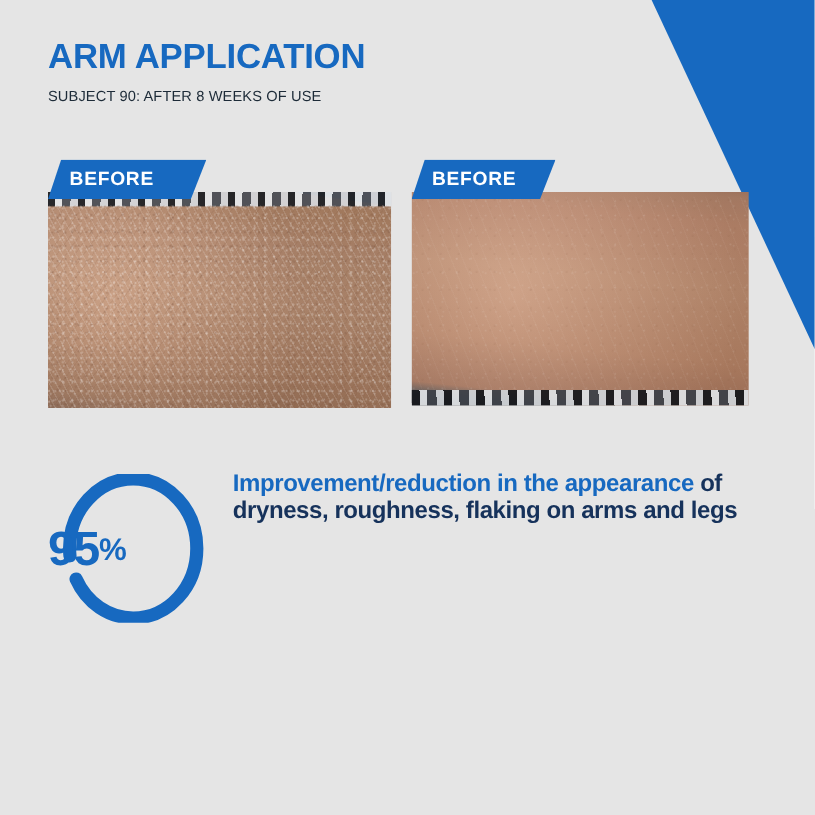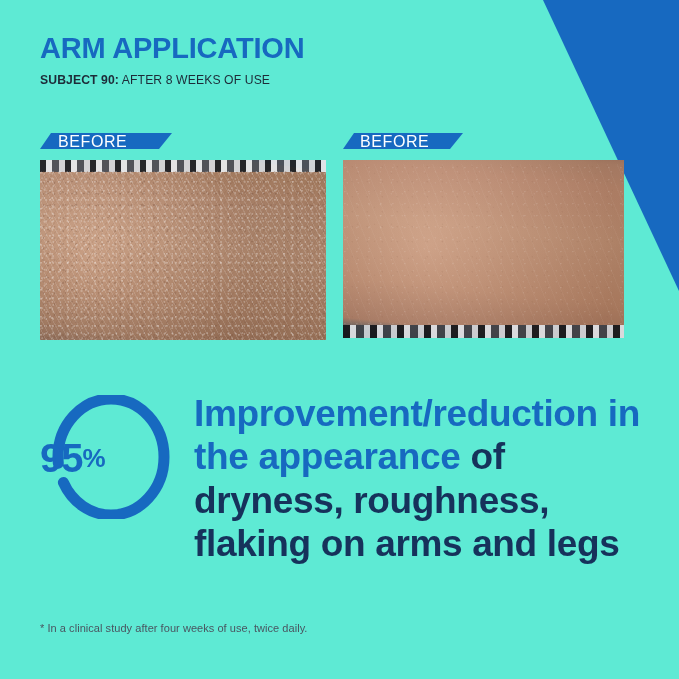--- a/index.html
+++ b/index.html
@@ -5,21 +5,21 @@
   * { box-sizing: border-box; margin: 0; padding: 0; }
   html, body {
     width: 679px; height: 679px;
     background: #ffffff;
     font-family: "Liberation Sans", sans-serif;
     overflow: hidden;
   }
   #stage {
     position: relative;
     width: 679px; height: 679px;
-    background: #5eead4;
+    background: #e5e5e5;
     overflow: hidden;
   }
 
   
   #corner-triangle {
     position: absolute;
     top: 0; left: 0;
     width: 679px; height: 679px;
     pointer-events: none;
   }
@@ -34,21 +34,21 @@
     line-height: 1.05;
     white-space: nowrap;
   }
   #subtitle {
     margin-top: 10px;
     font-size: 12.2px;
     color: #1d2b38;
     letter-spacing: 0.1px;
     white-space: nowrap;
   }
-  #subtitle .sub-strong { font-weight: bold; }
+  #subtitle .sub-strong { font-weight: normal; }
   #subtitle .sub-rest { font-weight: normal; }
 
   
   .photo-card { position: absolute; }
   #before-card { left: 40px;  top: 160px; width: 286px; height: 180px; }
   #after-card  { left: 343px; top: 160px; width: 281px; height: 178px; }
 
   .photo {
     position: absolute;
     inset: 0;
@@ -128,26 +128,27 @@
     position: absolute; left: 0; right: 0; bottom: 0; height: 13px;
     background:
       repeating-linear-gradient(88deg, #15171b 0 7px, #dfe2e6 7px 13px, #3c4047 13px 21px, #cfd3d8 21px 27px);
     opacity: 0.93;
     filter: blur(0.6px);
   }
 
   
   .flag {
     position: absolute;
-    height: 16px;
+    height: 33px;
     background: #1769C0;
     display: flex;
+    align-items: center;
     color: #ffffff;
     font-size: 16px;
-    font-weight: normal;
+    font-weight: bold;
     letter-spacing: 0.6px;
   }
   #before-flag {
     left: 40px; top: 133px; width: 132px;
     padding-left: 18px;
     clip-path: polygon(11px 0, 100% 0, calc(100% - 13px) 100%, 0 100%);
   }
   #after-flag {
     left: 343px; top: 133px; width: 120px;
     padding-left: 17px;
@@ -174,21 +175,21 @@
     color: #1769C0;
     letter-spacing: -1px;
     padding-top: 2px;
   }
   #stat-value .pct { font-size: 26px; vertical-align: top; }
 
   #stat-copy {
     position: absolute;
     left: 156px; top: 0;
     width: 470px;
-    font-size: 37px;
+    font-size: 20px;
     font-weight: bold;
     line-height: 1.17;
     letter-spacing: -0.35px;
     color: #16325B;
   }
   #stat-copy .hl { color: #1769C0; }
 
   
   #footnote {
     position: absolute;
@@ -250,15 +251,14 @@
     <div id="stat-value">
       <span>95</span>
         <span class="pct">%</span>
     </div>
 
     <div id="stat-copy">
       <span class="hl">Improvement/reduction in the appearance </span><span>of dryness, roughness, flaking on arms and legs</span>
     </div>
   </div>
 
-  <div id="footnote">* In a clinical study after four weeks of use, twice daily.</div>
 
 </div>
 
 </body></html>

